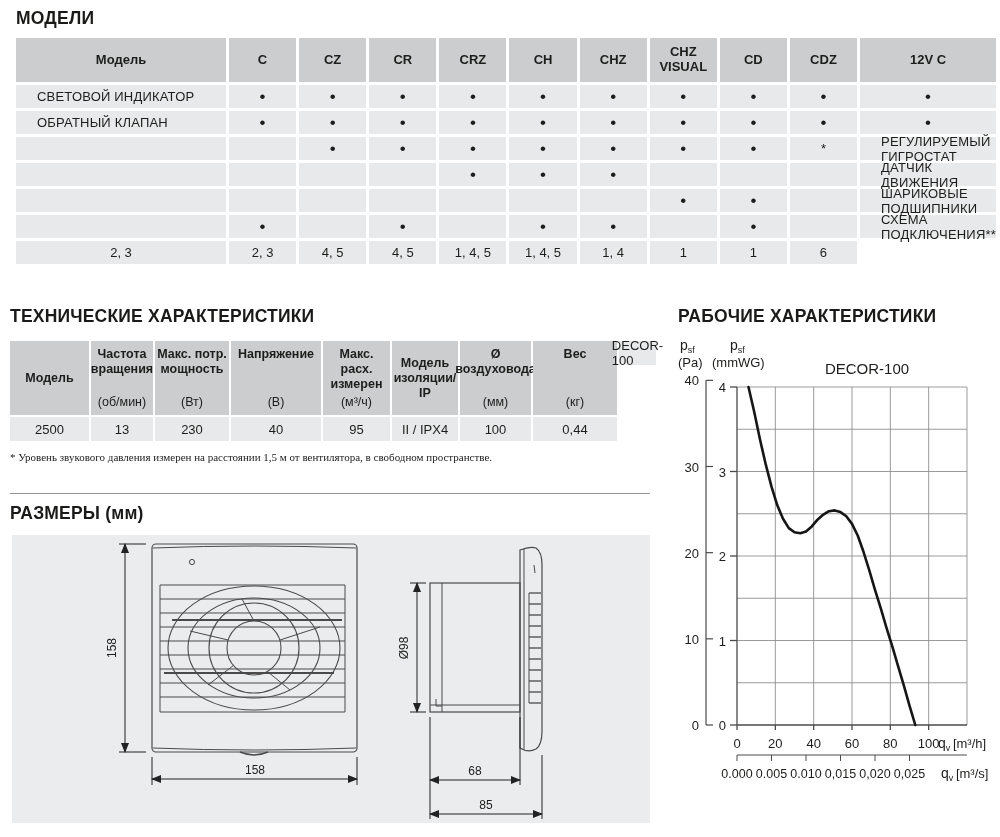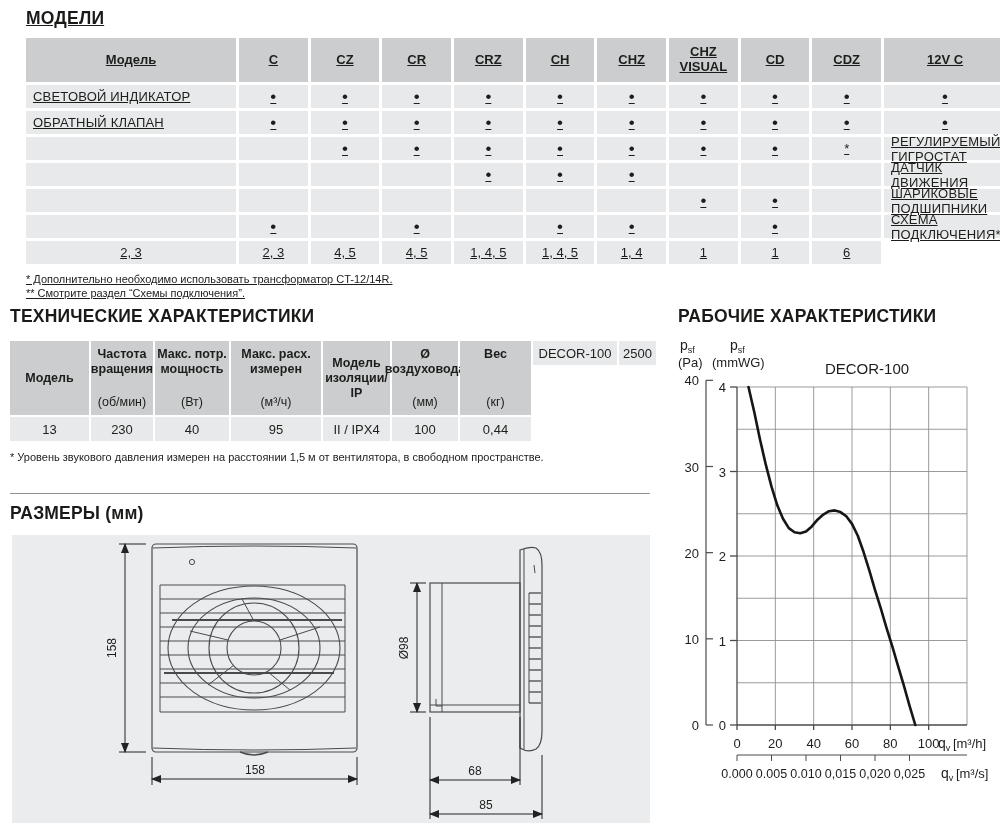--- a/index.html
+++ b/index.html
@@ -5,56 +5,56 @@
   html,body{margin:0;padding:0;}
   body{
     width:1000px;height:837px;position:relative;background:#ffffff;
     font-family:"Liberation Sans","DejaVu Sans",sans-serif;color:#1d1d1b;
     -webkit-font-smoothing:antialiased;overflow:hidden;
   }
   .sec-title{
     font-size:17.5px;font-weight:800;letter-spacing:.2px;margin:0;color:#1a1a18;
   }
   
-  #models-section{position:absolute;left:26px;top:8px;width:896px;text-decoration:underline;}
+  #models-section{position:absolute;left:16px;top:8px;width:896px;}
   #models-table{
     margin-top:9px;display:grid;
     grid-template-columns:210px repeat(10,1fr);
     gap:3px;width:980px;
   }
   .mh{
     background:#cbcdcf;height:44px;display:flex;align-items:center;justify-content:center;
     font-size:13px;font-weight:700;text-align:center;line-height:1.15;
   }
   .mc{
     background:#e8e9ea;height:23px;display:flex;align-items:center;justify-content:center;
     font-size:13px;
   }
-  .mc.feature{justify-content:flex-start;padding-left:7px;letter-spacing:.2px;}
+  .mc.feature{justify-content:flex-start;padding-left:21px;letter-spacing:.2px;}
   .mc .dot{font-size:17px;line-height:1;}
   .footnotes{margin-top:8px;font-size:11px;line-height:14px;color:#222;}
   
   #tech-section{position:absolute;left:10px;top:306px;width:648px;}
   #tech-table{
     margin-top:14px;display:grid;
     grid-template-columns:79px 62px 74px 90px 67px 66px 71px 84px 37px;
     gap:2px;
   }
   .th{
     background:#cbcdcf;min-height:74px;display:flex;flex-direction:column;
     justify-content:space-between;align-items:center;text-align:center;
     font-size:12.5px;font-weight:700;line-height:1.18;padding:6px 1px 5px 1px;box-sizing:border-box;
   }
   .th .unit{font-weight:400;}
   .th.nounit{justify-content:center;}
   .tc{
     background:#e8e9ea;height:24px;display:flex;align-items:center;justify-content:center;
     font-size:13px;
   }
-  #tech-footnote{margin-top:10px;font-size:11px;color:#222;}
+  #tech-footnote{margin-top:10px;font-size:11px;color:#222;font-family:Liberation Serif, serif;}
   
   #divider{position:absolute;left:10px;top:493px;width:640px;height:0;border-top:1.5px solid #8f9193;}
   
   #dims-section{position:absolute;left:10px;top:503px;}
   #dims-panel{position:absolute;left:2px;top:32px;width:638px;height:288px;background:#eaecee;}
   #dims-svg text{font-family:"Liberation Sans",sans-serif;font-size:12px;fill:#1d1d1b;}
   
   #perf-section{position:absolute;left:678px;top:306px;}
   #perf-chart{position:absolute;left:-6px;top:24px;}
   #perf-chart text{font-family:"Liberation Sans",sans-serif;fill:#1d1d1b;}
@@ -286,39 +286,39 @@
       <div class="mc">
         <span class="val">1</span>
       </div>
       <div class="mc">
         <span class="val">1</span>
       </div>
       <div class="mc">
         <span class="val">6</span>
       </div>
     </div>
-  <div class="footnotes">
-    <div>* Дополнительно необходимо использовать трансформатор CT-12/14R.</div>
-    <div>** Смотрите раздел “Схемы подключения”.</div>
-  </div>
 </section>
 
 <section id="tech-section">
   <h2 class="sec-title">ТЕХНИЧЕСКИЕ ХАРАКТЕРИСТИКИ</h2>
   <div id="tech-table">
       <div class="th nounit">
         <div>Модель</div>
       </div>
       <div class="th">
         <div>Частота вращения</div>
         <div class="unit">(об/мин)</div>
       </div>
       <div class="th">
         <div>Макс. потр. мощность</div>
         <div class="unit">(Вт)</div>
+      </div>
+      <div class="th">
+        <div>Напряжение</div>
+        <div class="unit">(В)</div>
       </div>
       <div class="th">
         <div>Макс. расх. измерен</div>
         <div class="unit">(м³/ч)</div>
       </div>
       <div class="th nounit">
         <div>Модель изоляции/ IP</div>
       </div>
       <div class="th">
         <div>Ø воздуховода</div>

